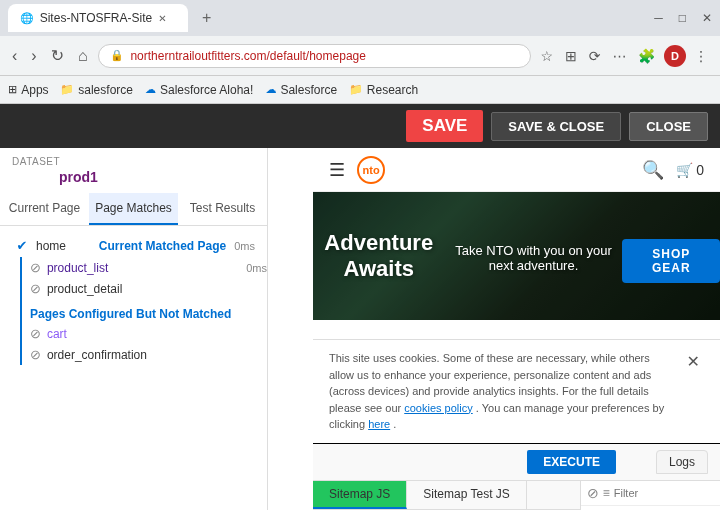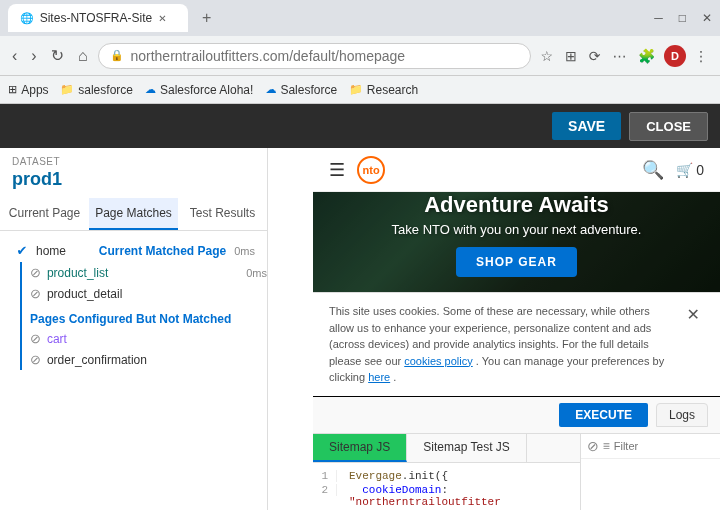--- a/index.html
+++ b/index.html
@@ -11,74 +11,74 @@
     .tab { background: #fff; border-radius: 8px 8px 0 0; padding: 4px 12px; font-size: 12px; display: flex; align-items: center; gap: 6px; height: 28px; min-width: 180px; }
     .tab-title { font-size: 12px; color: #333; }
     .tab-close { color: #666; font-size: 10px; cursor: pointer; }
     .new-tab-btn { background: none; border: none; font-size: 16px; color: #666; cursor: pointer; padding: 2px 6px; }
     .win-controls { margin-left: auto; display: flex; gap: 8px; }
 
     .browser-nav { background: #f1f3f4; display: flex; align-items: center; padding: 4px 8px; gap: 6px; height: 40px; border-bottom: 1px solid #ccc; }
     .nav-btn { background: none; border: none; color: #555; cursor: pointer; font-size: 16px; padding: 2px 4px; }
     .address-bar { flex: 1; background: #fff; border: 1px solid #ccc; border-radius: 20px; padding: 4px 12px; font-size: 12px; color: #333; display: flex; align-items: center; gap: 6px; }
     .lock-icon { color: #555; font-size: 11px; }
-    .address-text { font-size: 14px; color: #737373; }
+    .address-text { font-size: 12px; color: #b91c1c; }
     .nav-extras { display: flex; gap: 4px; align-items: center; }
     .nav-icon-btn { background: none; border: none; cursor: pointer; color: #555; font-size: 14px; padding: 2px 4px; }
     .avatar-btn { width: 22px; height: 22px; border-radius: 50%; background: #c62828; border: none; cursor: pointer; color: #fff; font-size: 11px; font-weight: bold; display: flex; align-items: center; justify-content: center; }
 
     .bookmarks-bar { background: #f1f3f4; display: flex; align-items: center; padding: 2px 8px; gap: 12px; height: 28px; border-bottom: 1px solid #ccc; }
     .bookmark-item { display: flex; align-items: center; gap: 4px; font-size: 12px; color: #333; cursor: pointer; }
     .bookmark-icon { font-size: 11px; }
 
     
     .app-toolbar { background: #2c2c2c; display: flex; align-items: center; padding: 0 12px; height: 44px; gap: 8px; }
     .toolbar-spacer { flex: 1; }
-    .btn-save { background: #0369a1; color: #fff; border: none; padding: 6px 16px; font-size: 14px; font-weight: 600; cursor: pointer; border-radius: 2px; }
+    .btn-save { background: #ef4444; color: #fff; border: none; padding: 6px 16px; font-size: 17px; font-weight: 600; cursor: pointer; border-radius: 2px; }
     .btn-save-close { background: #444; color: #fff; border: 1px solid #666; padding: 6px 16px; font-size: 13px; font-weight: 600; cursor: pointer; border-radius: 2px; }
     .btn-close { background: #555; color: #fff; border: 1px solid #777; padding: 6px 16px; font-size: 13px; font-weight: 600; cursor: pointer; border-radius: 2px; }
 
     
     .main-content { display: flex; height: calc(510px - 36px - 40px - 28px - 44px); gap: 45px; }
 
     
     .left-panel { width: 268px; background: #fff; border-right: 1px solid #ddd; display: flex; flex-direction: column; flex-shrink: 0; }
     .dataset-label { font-size: 10px; color: #888; padding: 8px 12px 2px; text-transform: uppercase; letter-spacing: 0.5px; }
-    .dataset-name { font-size: 18px; font-weight: 600; color: #0369a1; padding: 0 12px 8px; }
+    .dataset-name { font-size: 14px; font-weight: 600; color: #701a75; padding: 0 12px 8px; margin-left: 47px; }
 
     .tabs-row { display: flex; border-bottom: 1px solid #ddd; }
     .tab-btn { flex: 1; padding: 8px 4px; font-size: 12px; text-align: center; cursor: pointer; border: none; background: none; color: #555; border-bottom: 2px solid transparent; }
     .tab-btn.active { background: #e8f0fe; color: #333; border-bottom: 2px solid #0070d2; font-weight: 500; }
 
     .panel-content { padding: 8px 0; flex: 1; overflow-y: auto; }
 
     
     .right-panel { flex: 1; display: flex; flex-direction: column; background: #fff; overflow: hidden; }
 
     
     .nto-topbar { background: #fff; display: flex; align-items: center; padding: 8px 16px; border-bottom: 1px solid #eee; gap: 12px; height: 44px; }
     .hamburger { font-size: 18px; color: #333; cursor: pointer; }
     .nto-logo { display: flex; align-items: center; gap: 4px; }
     .nto-logo-circle { width: 28px; height: 28px; border-radius: 50%; border: 2px solid #f60; display: flex; align-items: center; justify-content: center; font-size: 11px; color: #f60; font-weight: bold; }
     .nto-spacer { flex: 1; }
     .nto-search-icon { font-size: 18px; color: #333; cursor: pointer; }
     .nto-cart { font-size: 14px; color: #333; cursor: pointer; display: flex; align-items: center; gap: 2px; }
 
-    .hero-section { position: relative; width: 100%; height: 100px; overflow: hidden; background: linear-gradient(135deg, #1a3a2a 0%, #2d5a3d 30%, #1a2a1a 60%, #0d1a0d 100%); display: flex; flex-direction: column; align-items: center; justify-content: flex-start; }
+    .hero-section { position: relative; width: 100%; height: 128px; overflow: hidden; background: linear-gradient(135deg, #1a3a2a 0%, #2d5a3d 30%, #1a2a1a 60%, #0d1a0d 100%); display: flex; flex-direction: row; align-items: center; justify-content: flex-start; }
     .hero-overlay { position: absolute; inset: 0; background: rgba(0,0,0,0.3); }
     .hero-title { color: #fff; font-size: 22px; font-weight: 700; text-align: center; z-index: 1; text-shadow: 1px 1px 4px rgba(0,0,0,0.5); }
     .hero-subtitle { color: #fff; font-size: 13px; text-align: center; z-index: 1; margin-top: 4px; text-shadow: 1px 1px 3px rgba(0,0,0,0.5); }
     .shop-btn { background: #0070d2; color: #fff; border: none; padding: 8px 20px; border-radius: 4px; font-size: 12px; font-weight: 600; cursor: pointer; z-index: 1; margin-top: 10px; letter-spacing: 1px; }
 
-    .cookie-banner { background: #fff; border-top: 1px solid #ddd; padding: 10px 16px; font-size: 11px; color: #555; line-height: 1.5; display: flex; align-items: flex-start; gap: 8px; }
+    .cookie-banner { background: #fff; border-top: 1px solid #ddd; padding: 10px 16px; font-size: 11px; color: #555; line-height: 1.5; display: flex; align-items: flex-start; gap: 8px; margin-top: 19px; }
     .cookie-text { flex: 1; }
     .cookie-link { color: #0070d2; text-decoration: underline; cursor: pointer; }
     .cookie-close { color: #555; font-size: 16px; cursor: pointer; padding: 0 4px; }
     .btn-execute { background: #0070d2; color: #fff; border: none; padding: 5px 16px; font-size: 12px; font-weight: 600; cursor: pointer; border-radius: 2px; margin-left: auto; }
-    .logs-tab { background: #f5f5f5; border: 1px solid #ddd; border-radius: 4px 4px 0 0; padding: 4px 12px; font-size: 12px; color: #333; cursor: pointer; }
+    .logs-tab { background: #f5f5f5; border: 1px solid #ddd; border-radius: 4px 4px 0 0; padding: 4px 12px; font-size: 12px; color: #333; cursor: pointer; margin-left: 32px; }
 
     .code-tabs { display: flex; border-bottom: 1px solid #ddd; background: #f9f9f9; }
     .code-tab { padding: 6px 16px; font-size: 12px; cursor: pointer; border-right: 1px solid #ddd; color: #333; }
     .code-tab.active { background: #22c55e; border-bottom: 2px solid #0070d2; font-weight: 500; }
 
     .code-area { background: #fff; padding: 6px 0; font-family: 'Courier New', monospace; font-size: 11px; }
     .code-line { display: flex; align-items: baseline; gap: 8px; padding: 1px 0; }
     .line-num { color: #999; min-width: 24px; text-align: right; user-select: none; padding-right: 8px; border-right: 1px solid #eee; margin-right: 4px; }
     .code-content { color: #333; }
     .code-fn { color: #795e26; }
@@ -144,20 +144,21 @@
     <div class="bookmark-item">
       <span style="color:#f90; font-size:11px;">📁</span>
       <span>Research</span>
     </div>
   </div>
 </div>
 
 <div class="app-toolbar">
   <div class="toolbar-spacer"></div>
   <button class="btn-save">SAVE</button>
+  <button class="btn-save-close">SAVE &amp; CLOSE</button>
   <button class="btn-close">CLOSE</button>
 </div>
 
 <div class="main-content">
 
   <div class="left-panel">
     <div class="dataset-label">DATASET</div>
     <div class="dataset-name">prod1</div>
 
     <div class="tabs-row">
@@ -170,21 +171,21 @@
       <div style="display:flex; align-items:center; padding: 4px 12px; gap: 4px;">
         <span style="width:20px; display:inline-block; text-align:center; color:#0070d2; font-size:13px;">✔</span>
         <span style="font-size:12px; color:#333; flex:1;">home</span>
         <span style="color:#0070d2; font-size:12px; font-weight:700;">Current Matched Page</span>
         <span style="font-size:11px; color:#888; margin-left:4px;">0ms</span>
       </div>
 
       <div style="margin-left:20px; border-left:2px solid #0070d2; padding-left:8px; margin-bottom:8px;">
         <div style="display:flex; align-items:center; padding: 3px 0; gap:6px;">
           <span style="font-size:13px; color:#888;">⊘</span>
-          <span style="font-size:12px; color:#0f766e;">product_list</span>
+          <span style="font-size:12px; color:#4c1d95;">product_list</span>
           <span style="font-size:11px; color:#888; margin-left:auto;">0ms</span>
         </div>
         <div style="display:flex; align-items:center; padding: 3px 0; gap:6px;">
           <span style="font-size:13px; color:#888;">⊘</span>
           <span style="font-size:12px; color:#333;">product_detail</span>
         </div>
         <div style="margin-top:6px;">
           <div style="font-size:12px; font-weight:700; color:#0070d2; padding:2px 0;">
             <span>Pages Configured But Not Matched</span>
           </div>

